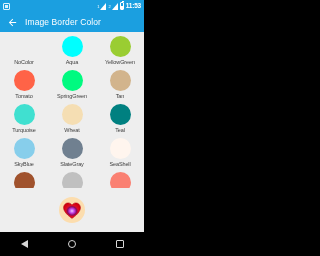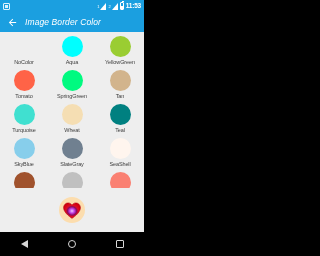--- a/index.html
+++ b/index.html
@@ -68,21 +68,20 @@
     line-height: 1;
   }
 
   
   #toolbar {
     position: absolute; top: 12px; left: 0;
     width: 144px; height: 20px;
     background: #1b9fe0;
     display: flex; align-items: center;
     padding-left: 6px;
-    font-style: italic;
   }
   #back-button {
     width: 13px; height: 13px;
     display: flex; align-items: center; justify-content: center;
     cursor: pointer;
   }
   #toolbar-title {
     margin-left: 6px;
     font-size: 8.5px;
     color: #ffffff;

